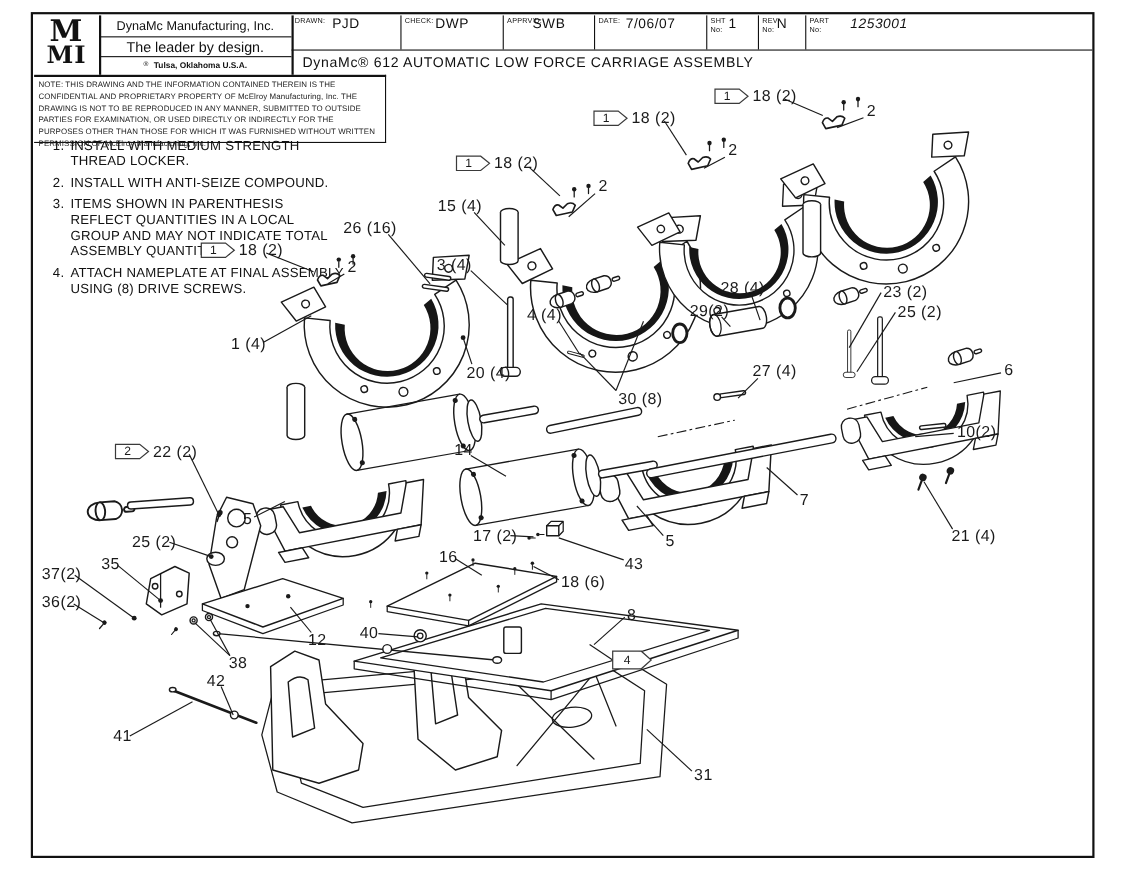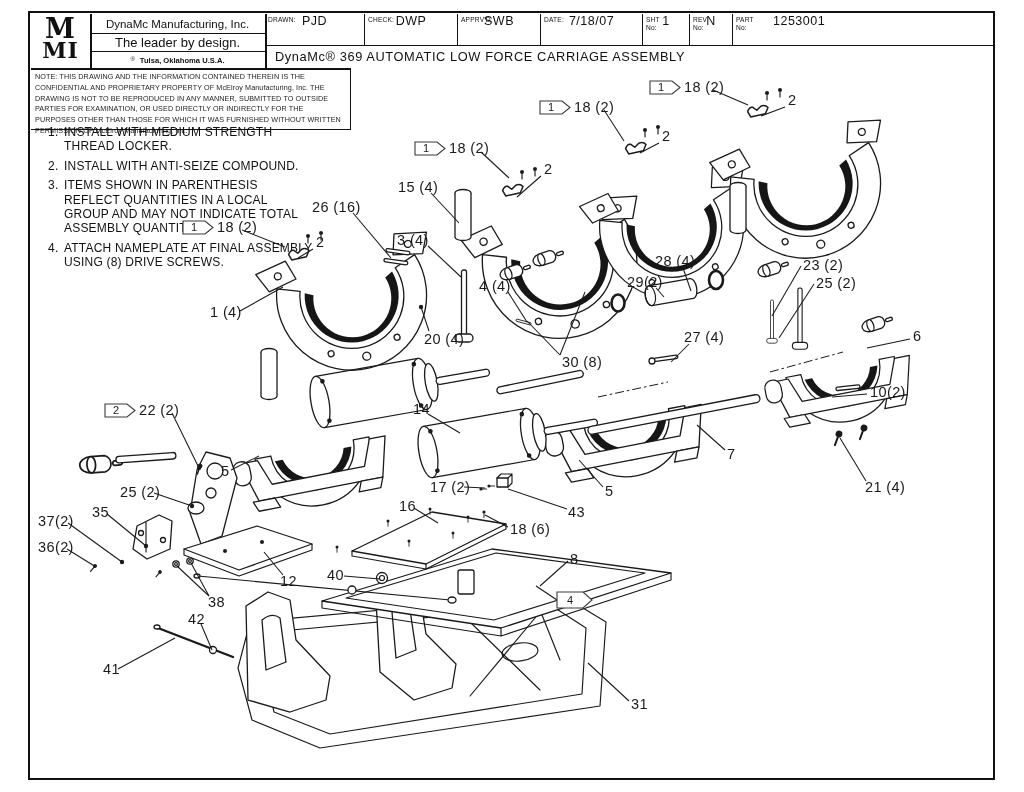--- a/index.html
+++ b/index.html
@@ -16,21 +16,21 @@
   .co-row{text-align:center;overflow:hidden;white-space:nowrap;}
   .co1{height:19px;line-height:20px;font-size:11.5px;}
   .co2{height:17px;line-height:17px;font-size:13px;border-top:1px solid #111;}
   .co3{height:16px;line-height:15px;font-size:7.6px;border-top:1px solid #111;font-weight:bold;}
   .rmark{font-size:6px;vertical-align:2px;margin-right:5px;font-weight:normal;}
   .tb-fields{position:absolute;left:234px;top:0;width:728px;height:31px;border-bottom:1.6px solid #111;display:flex;}
   .fcell{position:relative;height:100%;border-right:1.6px solid #111;box-sizing:border-box;}
   .fcell:last-child{border-right:none;}
   .flabel{position:absolute;top:2px;left:3px;font-size:6.6px;line-height:1.15;letter-spacing:0.2px;}
   .fval{position:absolute;left:0;right:0;top:0;text-align:center;font-size:12.5px;letter-spacing:0.5px;}
-  .fval.left{text-align:left;padding-left:40px;}
+  .fval.left{text-align:left;padding-left:40px;font-style:italic;}
   .tb-title{position:absolute;left:234px;top:31px;width:728px;height:23px;line-height:24px;
             padding-left:10px;font-size:12.8px;letter-spacing:0.6px;box-sizing:border-box;}
   
   .conf-note{position:absolute;left:31px;top:68px;width:320px;height:62px;box-sizing:border-box;
              border-right:1.5px solid #111;border-bottom:1.5px solid #111;border-top:2px solid #111;
              padding:2px 4px 0 4px;font-size:7.2px;line-height:10.8px;letter-spacing:0.1px;color:#222;}
   
   .notes{position:absolute;left:36px;top:120px;width:282px;font-size:12px;letter-spacing:0.2px;}
   .notes-h{font-size:12.5px;margin-bottom:1px;}
   .notes ol{margin:0;padding:0 0 0 21px;}
@@ -85,21 +85,21 @@
             <div>APPRV'D:</div>
             <div></div>
           </div>
         <div class="fval">SWB</div>
       </div>
       <div class="fcell" style="width:102px">
         <div class="flabel">
             <div>DATE:</div>
             <div></div>
           </div>
-        <div class="fval">7/18/07</div>
+        <div class="fval">7/06/07</div>
       </div>
       <div class="fcell" style="width:47px">
         <div class="flabel">
             <div>SHT</div>
             <div>No:</div>
           </div>
         <div class="fval">1</div>
       </div>
       <div class="fcell" style="width:43px">
         <div class="flabel">
@@ -109,21 +109,21 @@
         <div class="fval">N</div>
       </div>
       <div class="fcell" style="width:260px">
         <div class="flabel">
             <div>PART</div>
             <div>No:</div>
           </div>
         <div class="fval left">1253001</div>
       </div>
     </div>
-    <div class="tb-title">DynaMc® 369 AUTOMATIC LOW FORCE CARRIAGE ASSEMBLY</div>
+    <div class="tb-title">DynaMc® 612 AUTOMATIC LOW FORCE CARRIAGE ASSEMBLY</div>
   </div>
 
   <div class="conf-note">NOTE: THIS DRAWING AND THE INFORMATION CONTAINED THEREIN IS THE CONFIDENTIAL AND PROPRIETARY PROPERTY OF McElroy Manufacturing, Inc. THE DRAWING IS NOT TO BE REPRODUCED IN ANY MANNER, SUBMITTED TO OUTSIDE PARTIES FOR EXAMINATION, OR USED DIRECTLY OR INDIRECTLY FOR THE PURPOSES OTHER THAN THOSE FOR WHICH IT WAS FURNISHED WITHOUT WRITTEN PERMISSION OF McElroy Manufacturing, Inc.</div>
 
   <div class="notes">
     <ol>
         <li>INSTALL WITH MEDIUM STRENGTH THREAD LOCKER.</li>
         <li>INSTALL WITH ANTI-SEIZE COMPOUND.</li>
         <li>ITEMS SHOWN IN PARENTHESIS REFLECT QUANTITIES IN A LOCAL GROUP AND MAY NOT INDICATE TOTAL ASSEMBLY QUANTITIES.</li>
         <li>ATTACH NAMEPLATE AT FINAL ASSEMBLY USING (8) DRIVE SCREWS.</li>

